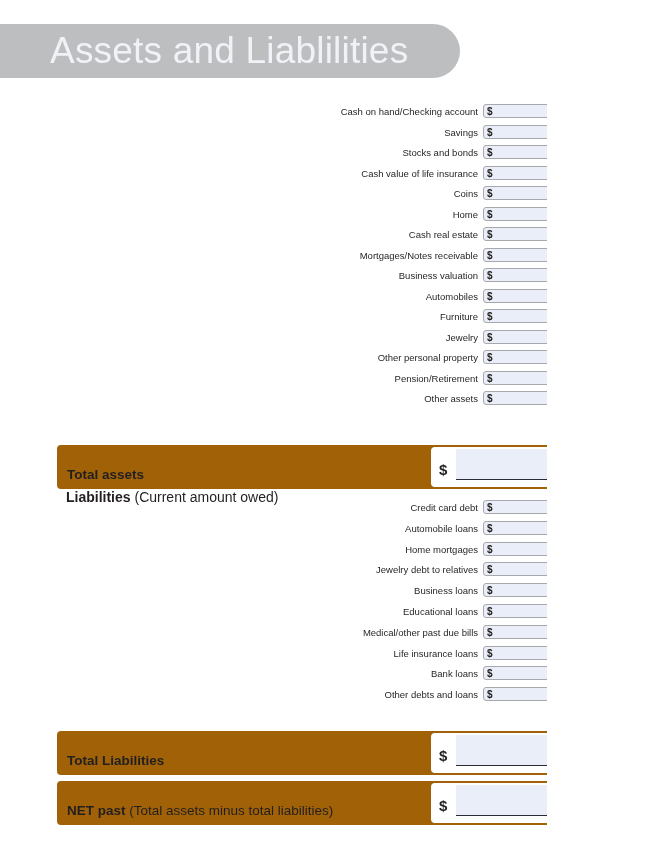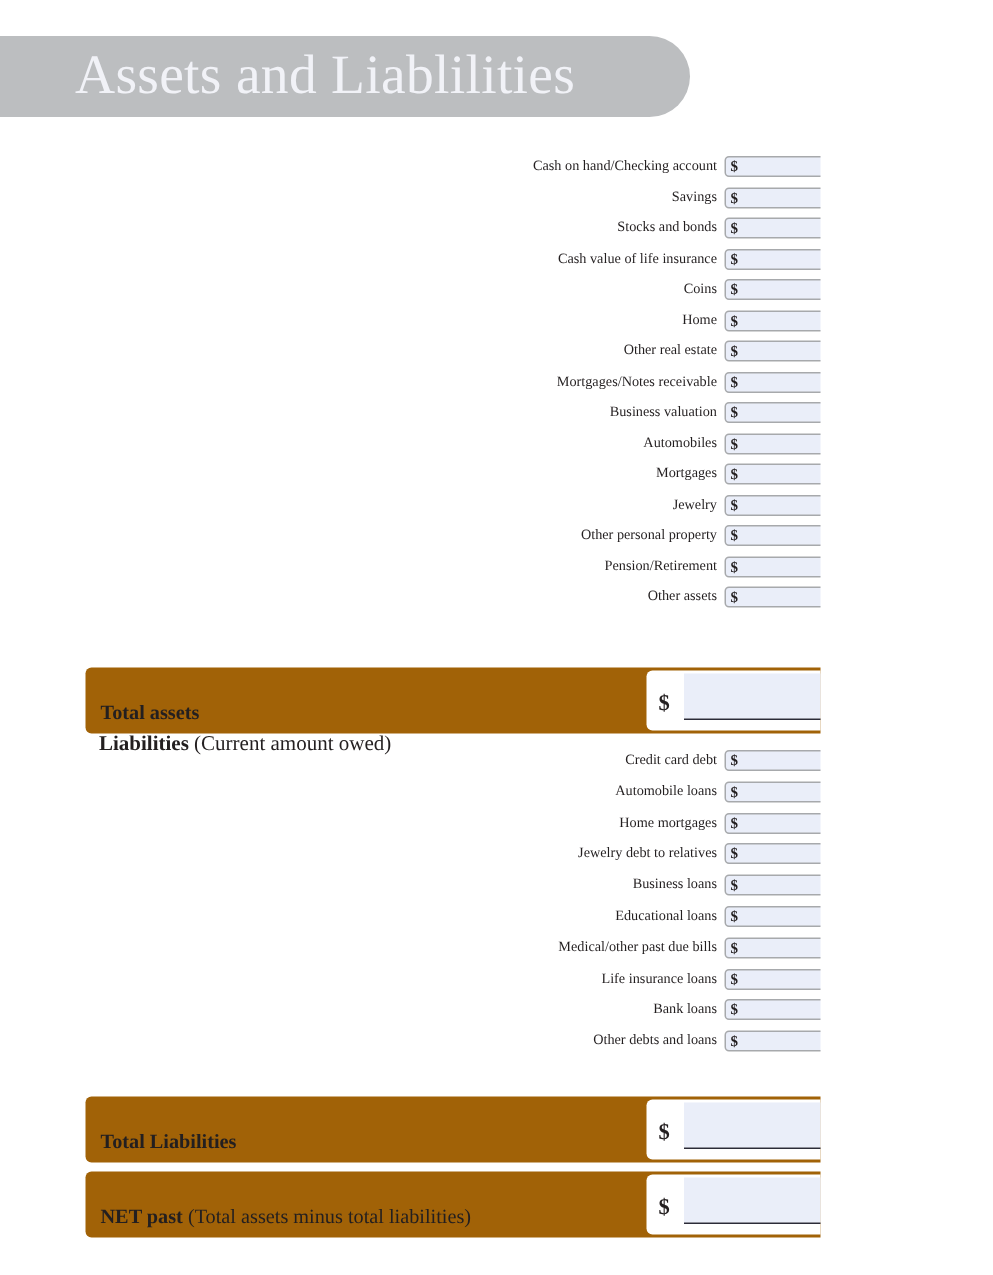--- a/index.html
+++ b/index.html
@@ -11,21 +11,20 @@
   body {
     font-family: "Liberation Sans", sans-serif;
     color: #231f20;
   }
   #page {
     position: relative;
     width: 547px;
     height: 850px;
     overflow: hidden;
     background: #ffffff;
-    font-family: Liberation Serif, serif;
   }
 
   
   #header-banner {
     position: absolute;
     left: 0;
     top: 24px;
     width: 460px;
     height: 54px;
     background: #bcbec0;
@@ -230,21 +229,21 @@
           <span class="dollar">$</span>
         </div>
       </div>
       <div class="line-item" style="top: 206.5px;">
         <div class="line-item-label">Home</div>
         <div class="money-field">
           <span class="dollar">$</span>
         </div>
       </div>
       <div class="line-item" style="top: 227px;">
-        <div class="line-item-label">Other real estate</div>
+        <div class="line-item-label">Cash real estate</div>
         <div class="money-field">
           <span class="dollar">$</span>
         </div>
       </div>
       <div class="line-item" style="top: 247.5px;">
         <div class="line-item-label">Mortgages/Notes receivable</div>
         <div class="money-field">
           <span class="dollar">$</span>
         </div>
       </div>
@@ -254,21 +253,21 @@
           <span class="dollar">$</span>
         </div>
       </div>
       <div class="line-item" style="top: 288.5px;">
         <div class="line-item-label">Automobiles</div>
         <div class="money-field">
           <span class="dollar">$</span>
         </div>
       </div>
       <div class="line-item" style="top: 309px;">
-        <div class="line-item-label">Mortgages</div>
+        <div class="line-item-label">Furniture</div>
         <div class="money-field">
           <span class="dollar">$</span>
         </div>
       </div>
       <div class="line-item" style="top: 329.5px;">
         <div class="line-item-label">Jewelry</div>
         <div class="money-field">
           <span class="dollar">$</span>
         </div>
       </div>

